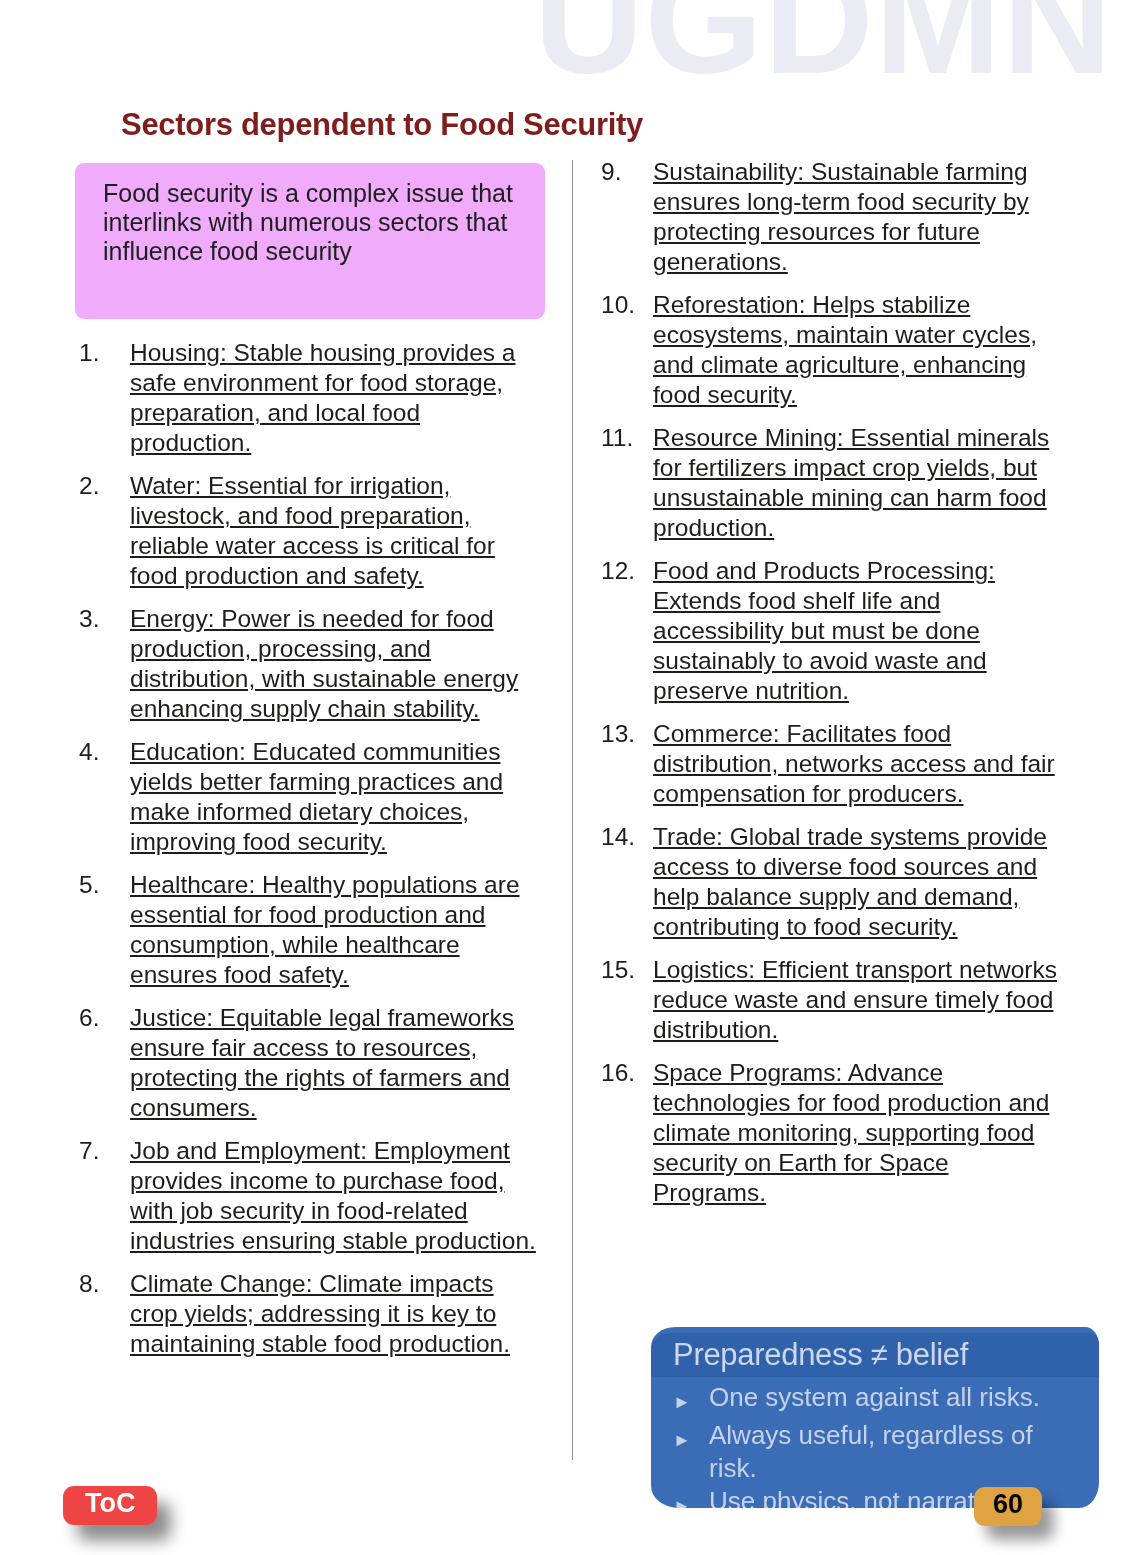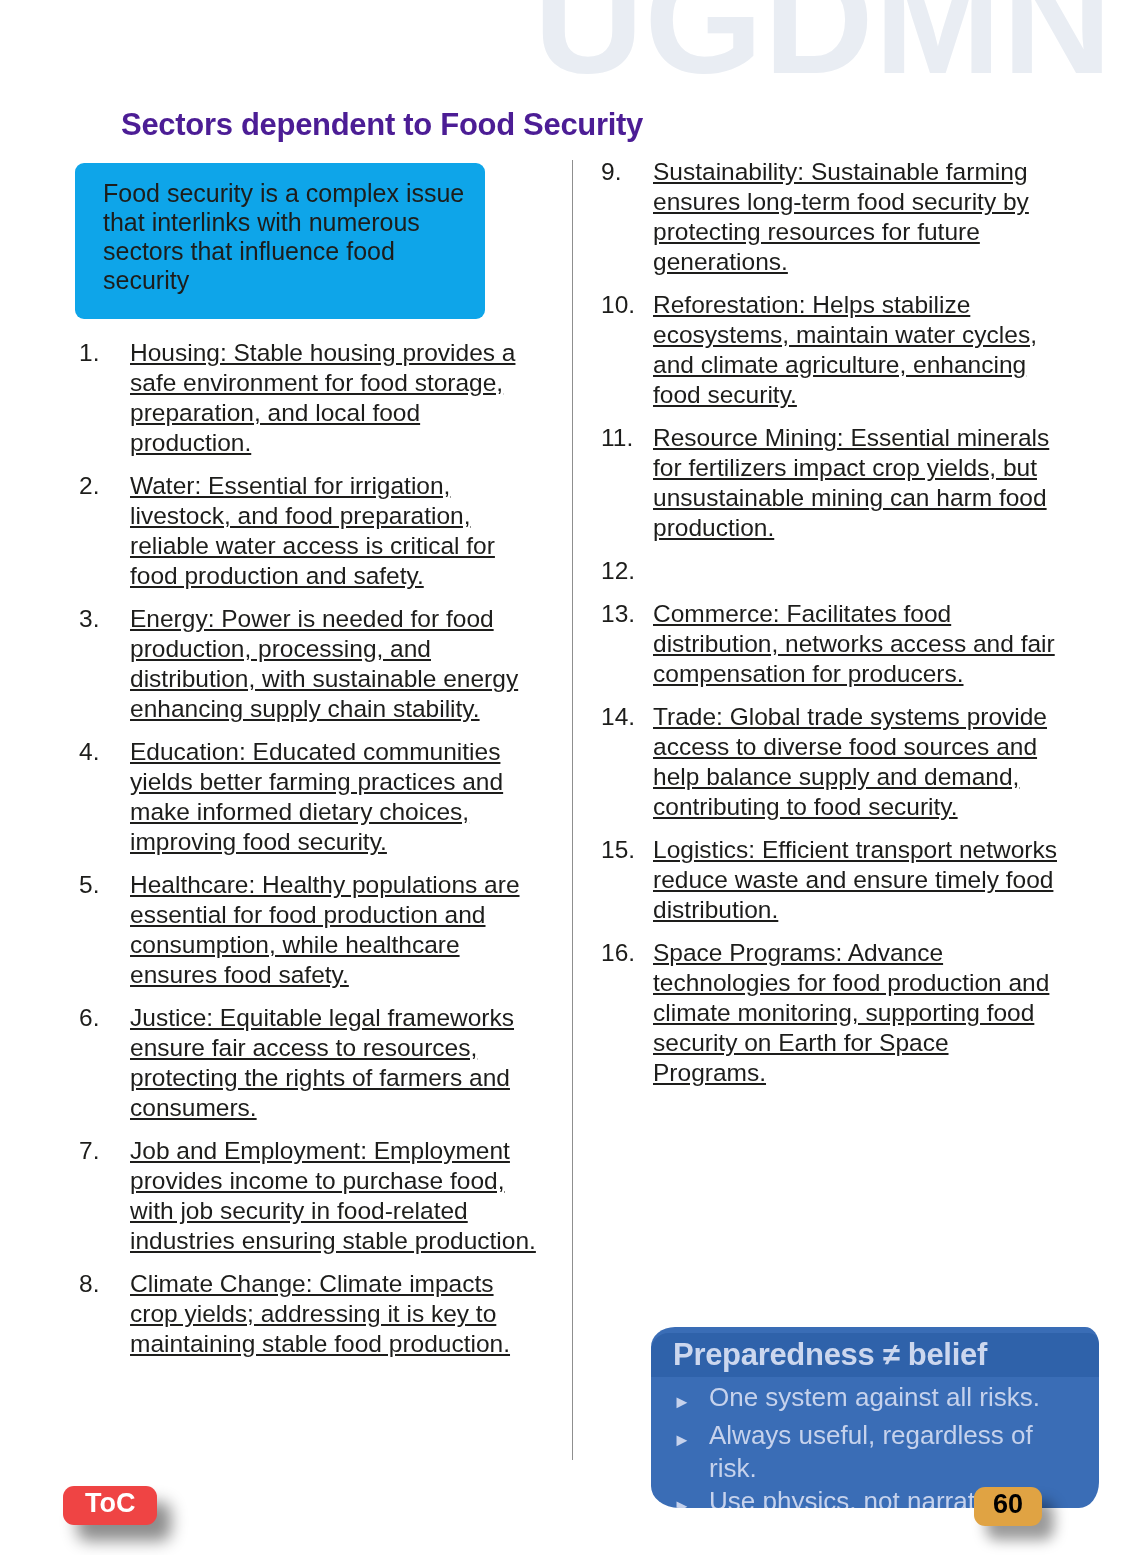--- a/index.html
+++ b/index.html
@@ -21,29 +21,29 @@
     line-height:1;
     color:#e9edf3;
     user-select:none;
   }
 
   .page-title {
     position:absolute;
     left:121px; top:107px;
     font-size:31px;
     font-weight:bold;
-    color:#4c1d95;
+    color:#7f1d1d;
     letter-spacing:-0.3px;
   }
 
   .intro-box {
     position:absolute;
     left:75px; top:163px;
-    width:410px; height:156px;
-    background:#0ea5e9;
+    width:470px; height:156px;
+    background:#f0abfc;
     border-radius:9px;
     padding:16px 20px 0 28px;
     font-size:25px;
     line-height:29px;
     color:#1d1d1b;
   }
 
   .divider {
     position:absolute;
     left:572px; top:160px;
@@ -79,21 +79,21 @@
     overflow:hidden;
   }
   .callout-title-band {
     background:#2f62aa;
     margin:6px -14px 4px -22px;
     padding:4px 14px 4px 22px;
     border-radius:18px 10px 0 0;
   }
   .callout-title {
     font-size:31px;
-    font-weight:bold;
+    font-weight:normal;
     color:#ccd7ee;
     letter-spacing:-0.3px;
   }
   .callout-bullet {
     display:flex;
     font-size:26px;
     line-height:33px;
     color:#c6d2ec;
   }
   .callout-bullet .marker {
@@ -184,20 +184,21 @@
   <div class="list-item">
     <span class="num">10.</span>
     <span class="txt">Reforestation: Helps stabilize ecosystems, maintain water cycles, and climate agriculture, enhancing food security.</span>
   </div>
   <div class="list-item">
     <span class="num">11.</span>
     <span class="txt">Resource Mining: Essential minerals for fertilizers impact crop yields, but unsustainable mining can harm food production.</span>
   </div>
   <div class="list-item">
     <span class="num">12.</span>
+    <span class="txt">Food and Products Processing: Extends food shelf life and accessibility but must be done sustainably to avoid waste and preserve nutrition.</span>
   </div>
   <div class="list-item">
     <span class="num">13.</span>
     <span class="txt">Commerce: Facilitates food distribution, networks access and fair compensation for producers.</span>
   </div>
   <div class="list-item">
     <span class="num">14.</span>
     <span class="txt">Trade: Global trade systems provide access to diverse food sources and help balance supply and demand, contributing to food security.</span>
   </div>
   <div class="list-item">

